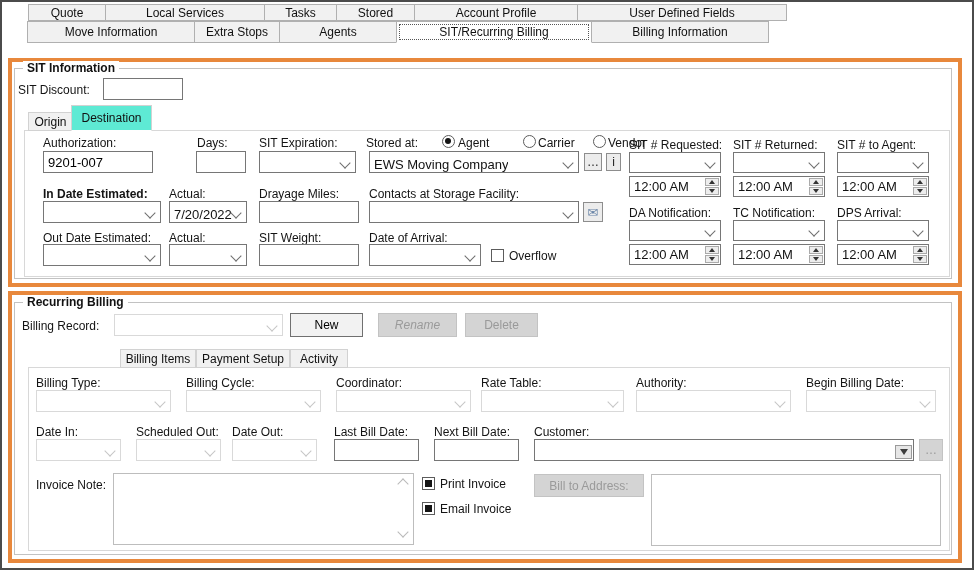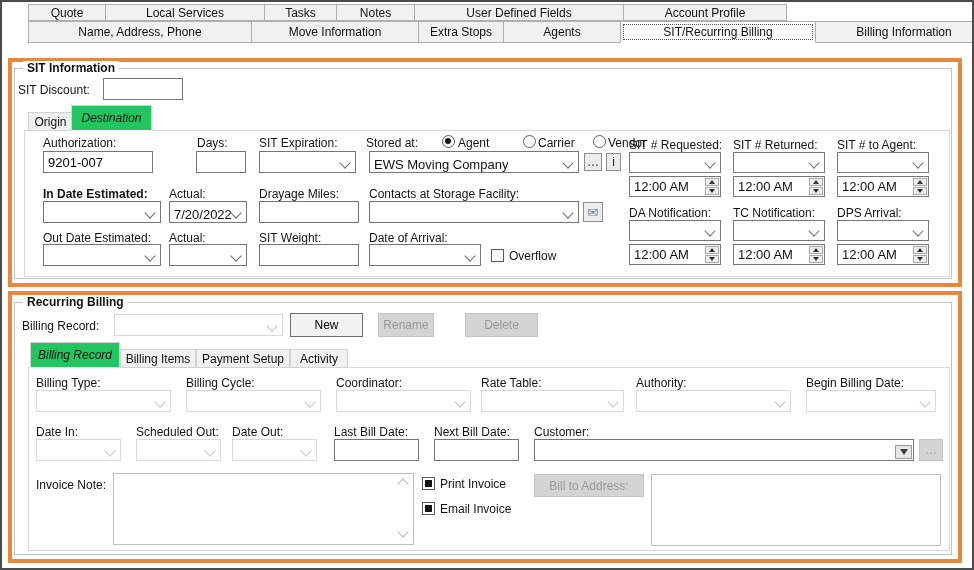--- a/index.html
+++ b/index.html
@@ -38,47 +38,46 @@
   .btn.tool{background:#ececec;border:1px solid #8d8d8d;color:#222;}
   .radio{position:absolute;width:13px;height:13px;border:1px solid #5c5c5c;border-radius:50%;background:#fff;box-sizing:border-box;}
   .radio.sel::after{content:"";position:absolute;left:2px;top:2px;width:6px;height:6px;border-radius:50%;background:#151515;}
   .cb{position:absolute;width:13px;height:13px;border:1px solid #5c5c5c;background:#fff;box-sizing:border-box;}
   .cb.filled::after{content:"";position:absolute;left:2px;top:2px;width:7px;height:7px;background:#151515;}
   .hl{position:absolute;border:4px solid #E8883C;box-sizing:border-box;}
   .grp{position:absolute;border:1px solid #c2c2c2;box-sizing:border-box;}
   .grp-title{position:absolute;top:-8px;left:8px;background:#fff;padding:0 4px;font-size:12px;font-weight:bold;white-space:nowrap;}
   .stab{position:absolute;box-sizing:border-box;display:flex;align-items:center;justify-content:center;
         font-size:12px;border:1px solid #d2d2d2;background:#f1f1f1;z-index:1;white-space:nowrap;}
-  .stab.active{background:#22c55e;border-bottom-color:#fff;z-index:3;font-style:italic;}
+  .stab.active{background:#5eead4;border-bottom-color:#fff;z-index:3;}
   .panel{position:absolute;border:1px solid #d8d8d8;background:#fff;box-sizing:border-box;}
   .tarea{position:absolute;border:1px solid #bdbdbd;background:#fff;box-sizing:border-box;}
   .scroll-ch{position:absolute;width:7px;height:7px;border-left:1.5px solid #b9b9b9;border-bottom:1.5px solid #b9b9b9;}
   .scroll-ch.up{transform:rotate(135deg);}
   .scroll-ch.dn{transform:rotate(-45deg);}
   .ddbtn{width:17px;align-self:stretch;margin:1px;background:#e6e6e6;border:1px solid #9a9a9a;
          display:flex;align-items:center;justify-content:center;box-sizing:border-box;}
   .ddbtn .tri{width:0;height:0;border-left:4px solid transparent;border-right:4px solid transparent;border-top:6px solid #3c3c3c;}
   .mail{font-size:13px;color:#6b86a8;line-height:13px;}
 </style>
 </head>
 <body>
 
 <div class="window">
 
   <div class="tabrow r1">
     <div class="tab first" style="flex:0 0 78px">Quote</div>
     <div class="tab" style="flex:0 0 160px">Local Services</div>
     <div class="tab" style="flex:0 0 73px">Tasks</div>
-    <div class="tab" style="flex:0 0 79px">Notes</div>
+    <div class="tab" style="flex:0 0 79px">Stored</div>
+    <div class="tab" style="flex:0 0 164px">Account Profile</div>
     <div class="tab" style="flex:0 0 210px">User Defined Fields</div>
-    <div class="tab" style="flex:0 0 164px">Account Profile</div>
   </div>
 
   <div class="tabrow r2">
-    <div class="tab first" style="flex:0 0 224px">Name, Address, Phone</div>
     <div class="tab" style="flex:0 0 168px">Move Information</div>
     <div class="tab" style="flex:0 0 86px">Extra Stops</div>
     <div class="tab" style="flex:0 0 118px">Agents</div>
     <div class="tab active" style="flex:0 0 196px">SIT/Recurring Billing</div>
     <div class="tab" style="flex:0 0 178px">Billing Information</div>
   </div>
 
   <div class="hl" style="left:6px;top:56px;width:954px;height:229px;">
     <div class="grp" style="left:2px;top:6px;width:938px;height:211px;">
       <span class="grp-title">SIT Information</span>
@@ -263,24 +262,23 @@
     <div class="grp" style="left:2px;top:7px;width:938px;height:253px;">
       <span class="grp-title">Recurring Billing</span>
     </div>
 
     <span class="lbl" style="left:10px;top:24px;">Billing Record:</span>
     <div class="combo dis" style="left:102px;top:19px;width:169px;height:22px;">
         <span class="ctext"></span>
         <span class="chev"></span>
       </div>
     <div class="btn primary" style="left:278px;top:18px;width:73px;height:24px;">New</div>
-    <div class="btn disabled" style="left:366px;top:18px;width:56px;height:24px;">Rename</div>
+    <div class="btn disabled" style="left:366px;top:18px;width:79px;height:24px;font-style:italic;">Rename</div>
     <div class="btn disabled" style="left:453px;top:18px;width:73px;height:24px;">Delete</div>
 
-    <div class="stab active" style="left:18px;top:47px;width:90px;height:26px;">Billing Record</div>
     <div class="stab" style="left:108px;top:54px;width:76px;height:19px;">Billing Items</div>
     <div class="stab" style="left:184px;top:54px;width:94px;height:19px;">Payment Setup</div>
     <div class="stab" style="left:278px;top:54px;width:58px;height:19px;">Activity</div>
 
     <div class="panel" style="left:16px;top:72px;width:922px;height:184px;">
 
       <span class="lbl" style="left:7px;top:8px;">Billing Type:</span>
       <span class="lbl" style="left:157px;top:8px;">Billing Cycle:</span>
       <span class="lbl" style="left:307px;top:8px;">Coordinator:</span>
       <span class="lbl" style="left:452px;top:8px;">Rate Table:</span>

